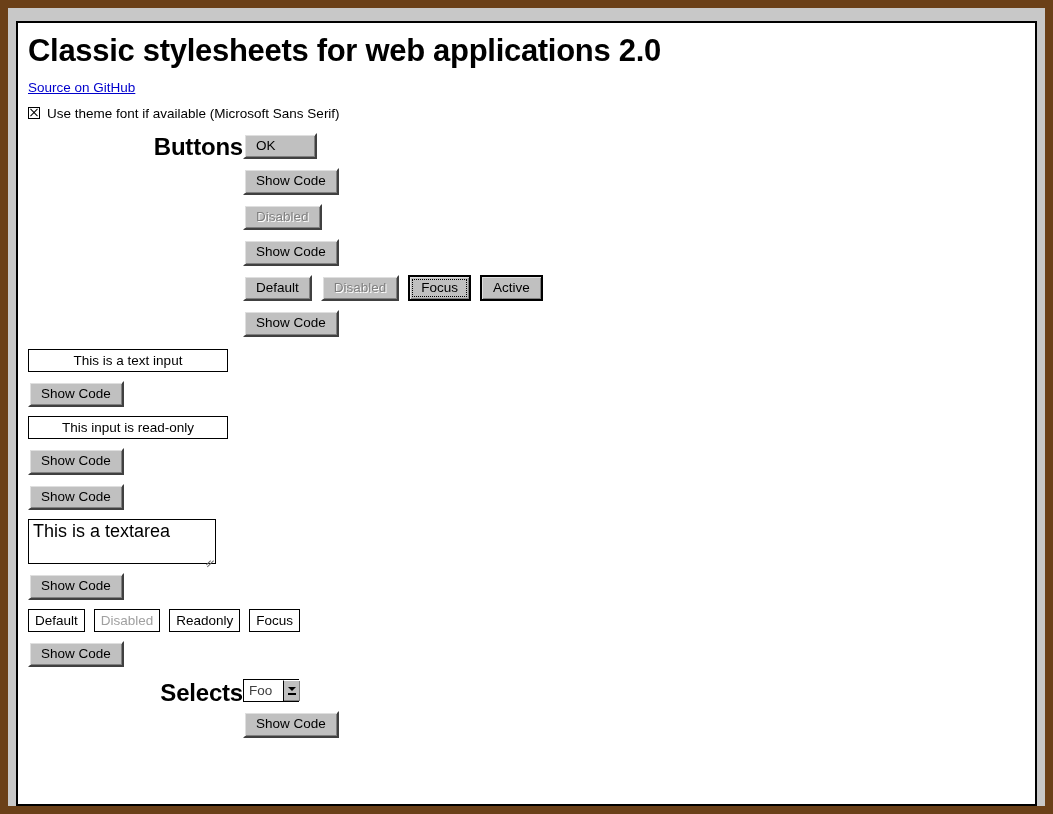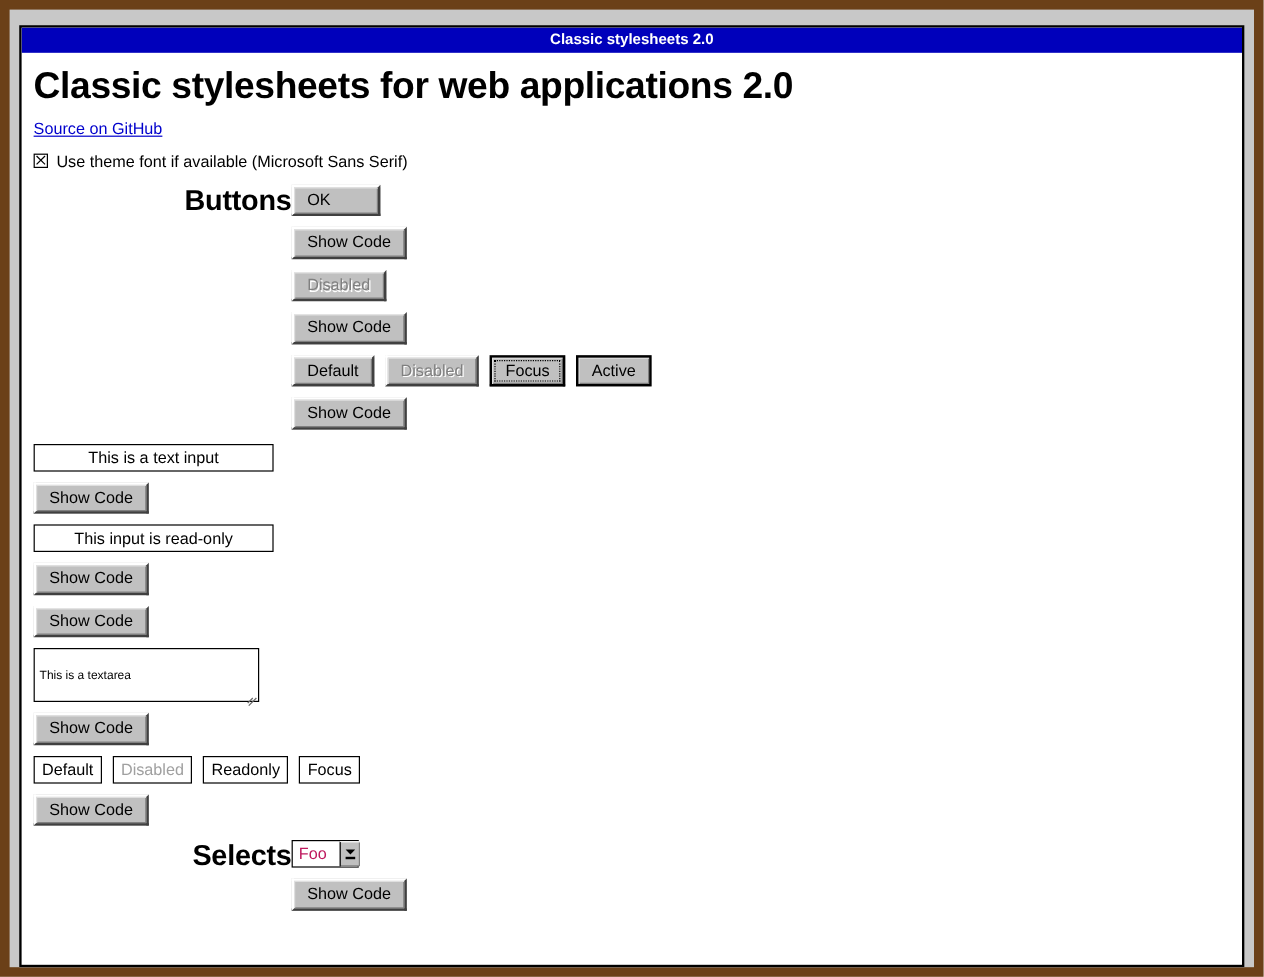--- a/index.html
+++ b/index.html
@@ -192,28 +192,28 @@
   .inp.wide   { width: 200px; text-align: center; }
   .inp.dis {
     color: #a0a0a0;
     background: #ffffff;
   }
   .inp.mini { padding: 3px 6px; }
 
   
   .ta {
     font-family: "Liberation Sans", sans-serif;
-    font-size: 10px;
+    font-size: 18px;
     color: #000;
     background: #fff;
     border: 1px solid #000;
     width: 188px;
     height: 45px;
     box-sizing: border-box;
-    padding: 15px 4px;
+    padding: 3px 4px;
     position: relative;
     line-height: 16px;
   }
   .ta .grip {
     position: absolute;
     right: 1px;
     bottom: 1px;
     width: 11px;
     height: 11px;
     pointer-events: none;
@@ -235,21 +235,21 @@
     border: 1px solid #000;
     background: #fff;
     height: 23px;
     box-sizing: border-box;
     font-size: 13.5px;
     width: 56px;
   }
   .sel .val {
     flex: 1;
     padding: 3px 11px 0 5px;
-    color: #be185d;
+    color: #404040;
     line-height: 15px;
     white-space: nowrap;
   }
   .sel .arrow {
     width: 17px;
     flex: none;
     background: #c0c0c0;
     border-left: 1px solid #000;
     position: relative;
     border-top: 1px solid #ffffff;
@@ -275,21 +275,20 @@
     height: 2px;
     background: #000;
   }
 </style>
 </head>
 <body>
 
 <div id="frame">
   <div id="window">
 
-    <div id="titlebar">Classic stylesheets 2.0</div>
 
     <div id="content">
 
       <h1 id="page-title">Classic stylesheets for web applications 2.0</h1>
 
       <a id="gh-link" href="#">Source on GitHub</a>
 
       <div class="checkrow">
         <span class="xbox"></span>
         <span>Use theme font if available (Microsoft Sans Serif)</span>

